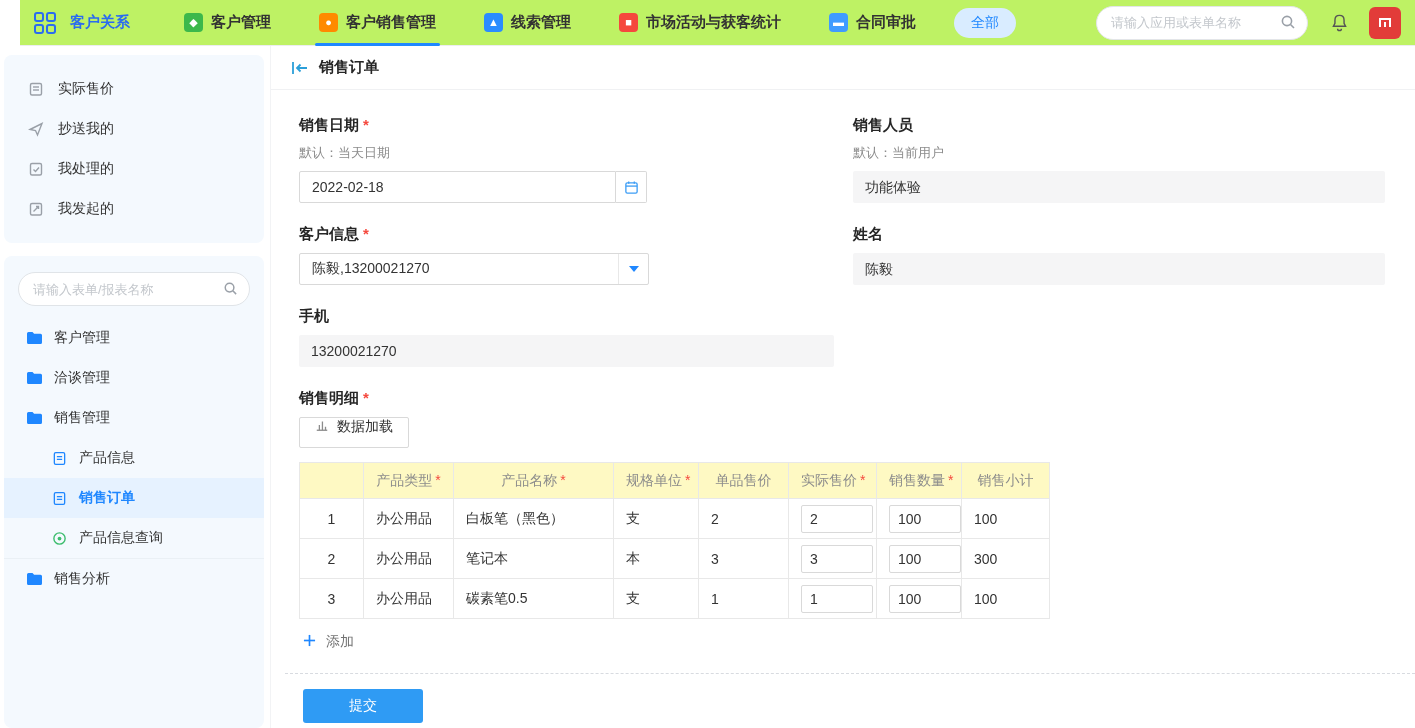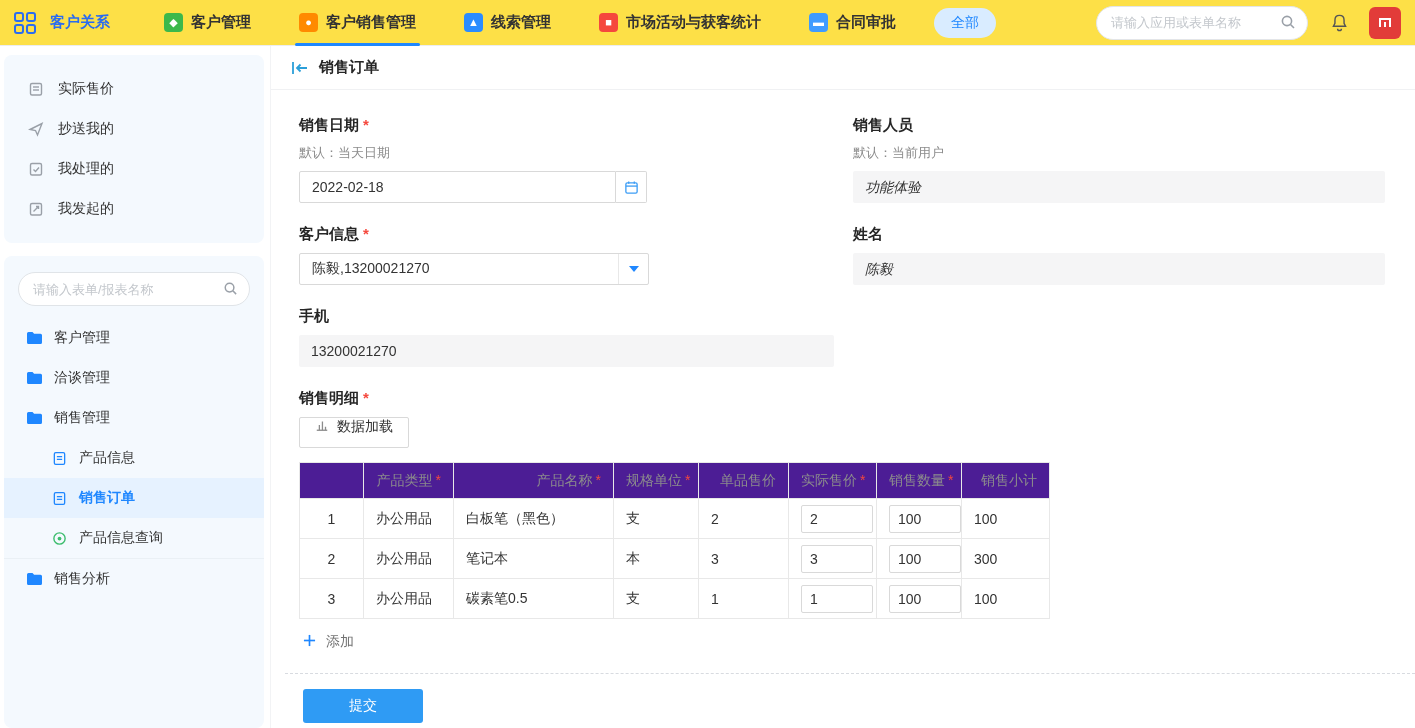--- a/index.html
+++ b/index.html
@@ -1,21 +1,21 @@
 <!DOCTYPE html>
 <html><head>
 <meta charset="utf-8">
 <style>
   * { margin:0; padding:0; box-sizing:border-box; }
   html,body { width:1415px; height:728px; overflow:hidden; }
   body { font-family:"Liberation Sans","DejaVu Sans",sans-serif; background:#fff; color:#333; font-size:14px; }
   .app { width:1415px; height:728px; display:flex; flex-direction:column; }
 
   
-  .topbar { height:46px; flex:0 0 46px; display:flex; align-items:center; padding:0 14px; border-bottom:1px solid #ecedf0; background:#fde047; }
+  .topbar { height:46px; flex:0 0 46px; display:flex; align-items:center; padding:0 14px; border-bottom:1px solid #ecedf0; background:#bef264;margin-left:20px; }
   .grid-icon { width:22px; height:22px; display:grid; grid-template-columns:10px 10px; grid-template-rows:10px 10px; gap:2px; cursor:pointer; }
   .grid-icon span { border:2px solid #2a6cf0; border-radius:3px; }
   .workspace { color:#2a6cf0; font-weight:700; font-size:15px; margin:0 30px 0 14px; white-space:nowrap; }
   .tabs { display:flex; height:46px; }
   .tab { display:flex; align-items:center; gap:8px; padding:0 24px; height:46px; font-size:15px; font-weight:600; color:#333; cursor:pointer; white-space:nowrap; position:relative; }
   .tab.active::after { content:""; position:absolute; left:20px; right:20px; bottom:0; height:3px; background:#1f87ff; border-radius:2px; }
   .tab-ic { width:19px; height:19px; border-radius:4px; display:flex; align-items:center; justify-content:center; color:#fff; font-size:11px; line-height:1; }
   .ic-green { background:#3cb84b; } .ic-orange { background:#ff8a00; } .ic-blue { background:#2a8cff; } .ic-red { background:#f5483d; } .ic-blue2 { background:#3f9bff; }
   .all-pill { margin-left:14px; padding:6px 17px; background:#d9ecff; color:#1f87ff; border-radius:16px; font-size:14px; cursor:pointer; white-space:nowrap; }
   .topbar-spacer { flex:1; }
@@ -60,29 +60,29 @@
   .date-group { display:flex; width:348px; }
   .date-group input { flex:1; height:32px; border:1px solid #d9d9d9; border-radius:2px 0 0 2px; padding:0 12px; font-size:14px; color:#333; outline:none; font-family:inherit; }
   .cal-btn { width:31px; height:32px; border:1px solid #d9d9d9; border-left:none; border-radius:0 2px 2px 0; background:#fff; display:flex; align-items:center; justify-content:center; cursor:pointer; }
 
   .select-box { width:350px; height:32px; border:1px solid #d9d9d9; border-radius:2px; display:flex; align-items:center; cursor:pointer; background:#fff; }
   .select-text { flex:1; padding:0 12px; font-size:14px; color:#333; }
   .caret-seg { width:30px; height:100%; border-left:1px solid #e8e8e8; display:flex; align-items:center; justify-content:center; }
   .caret-down { width:0; height:0; border-left:5px solid transparent; border-right:5px solid transparent; border-top:6px solid #1f87ff; }
 
   .readonly { height:32px; line-height:32px; background:#f5f5f6; border-radius:2px; padding:0 12px; font-size:14px; color:#333; }
-  .w-full { width:100%;font-style:italic; }
+  .w-full { width:100%; }
   .w-phone { width:535px; }
 
   .load-btn { display:inline-flex; gap:8px; height:31px; padding:0 15px; border:1px solid #d9d9d9; border-radius:2px; background:#fff; font-size:14px; color:#333; cursor:pointer; margin-bottom:14px; }
 
   
   .detail-table { border-collapse:collapse; table-layout:fixed; width:750px; }
   .detail-table th, .detail-table td { border:1px solid #e8e8e8; font-size:14px; font-weight:400; }
-  .detail-table th { height:36px; color:#8c8c8c; text-align:right; padding:0 12px; background:#4c1d95; white-space:nowrap; }
+  .detail-table th { height:36px; color:#8c8c8c; text-align:center; padding:0 12px; background:#fef9c3; white-space:nowrap; }
   .detail-table td { height:40px; padding:0 12px; color:#333; }
   .detail-table td.num { text-align:center; padding:0; }
   .cell-input { width:72px; height:28px; border:1px solid #d9d9d9; border-radius:2px; padding:0 8px; font-size:14px; color:#333; outline:none; font-family:inherit; }
   .th-req { color:#f5483d; margin-left:3px; }
 
   .add-link { display:inline-flex; align-items:center; gap:10px; color:#737373; font-size:14px; margin:14px 0 0 4px; cursor:pointer; }
   .plus { font-style:normal; }
 
   .dash-divider { border-top:1px dashed #d8dbe0; margin:22px -16px 0 -14px; }
   .submit-row { padding:15px 0 0 4px; }

